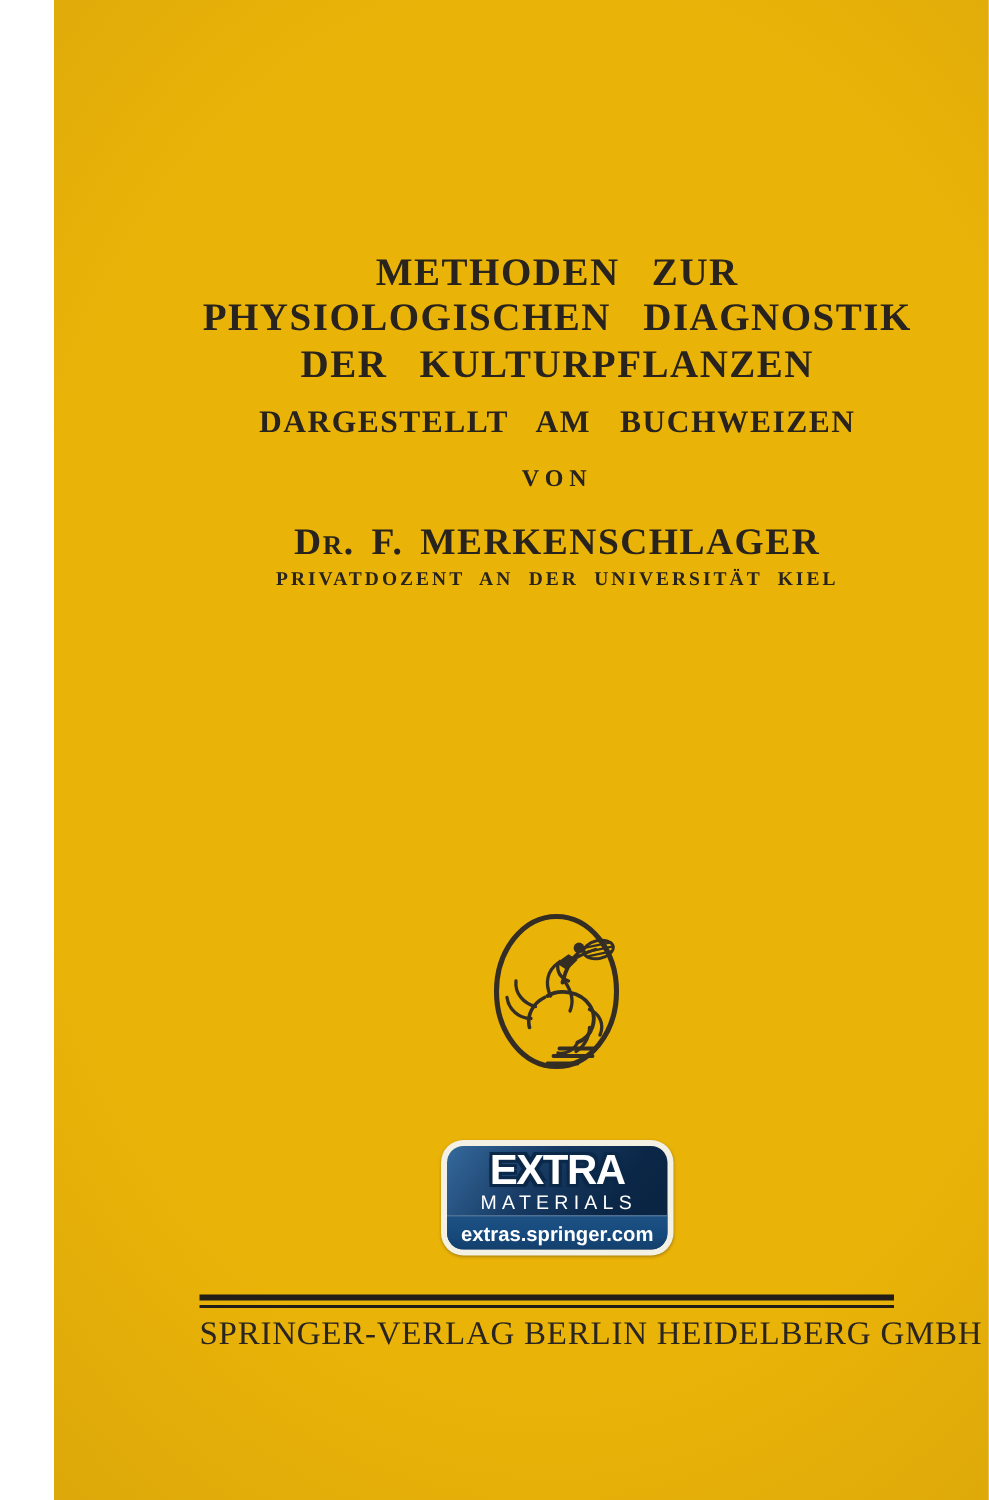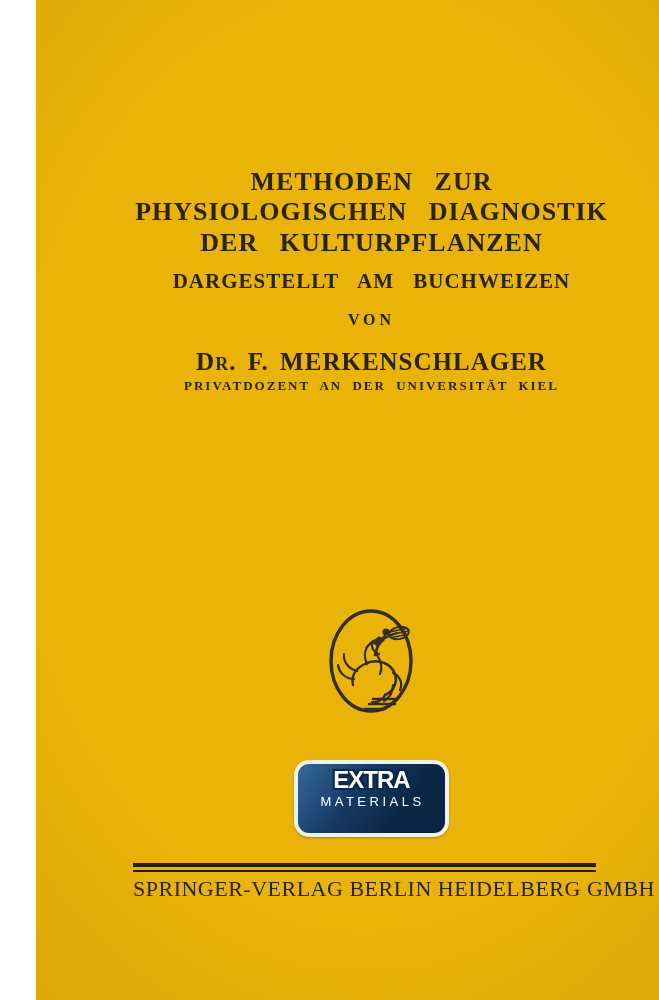--- a/index.html
+++ b/index.html
@@ -57,21 +57,21 @@
   .badge-inner {
     width: 100%; height: 100%; box-sizing: border-box;
     border-radius: 11px; overflow: hidden;
     background: linear-gradient(125deg, #35699c 0%, #173a63 38%, #0b2747 70%, #0a2340 100%);
     display: flex; flex-direction: column;
     font-family: "Liberation Sans", sans-serif;
   }
   .badge-extra {
     margin-top: 1px;
     text-align: center; color: #ffffff;
-    font-size: 24px; font-weight: bold; letter-spacing: -1px; line-height: 29px;
+    font-size: 28px; font-weight: bold; letter-spacing: -1px; line-height: 29px;
     text-shadow: -2px -2px 0 #0b2849, 2px -2px 0 #0b2849,
                  -2px 2px 0 #0b2849, 2px 2px 0 #0b2849, 0 0 3px #0b2849;
   }
   .badge-materials {
     text-align: center; color: #ffffff;
     font-size: 13px; font-weight: normal; letter-spacing: 3.5px; line-height: 16px;
     margin-top: 0px; margin-left: 2px;
   }
   .badge-strip {
     margin-top: auto; height: 22px;
@@ -145,19 +145,22 @@
         <ellipse cx="72" cy="26" rx="10" ry="6" stroke-width="2"></ellipse>
         <path d="M63 23 h18 M62 26 h20 M64 29 h16" stroke-width="1.5"></path>
       </g>
     </svg>
   </div>
 
   <div class="badge">
     <div class="badge-inner">
       <div class="badge-extra">EXTRA</div>
       <div class="badge-materials">MATERIALS</div>
+      <div class="badge-strip">
+        <span class="badge-url">extras.springer.com</span>
+      </div>
     </div>
   </div>
 
   <div class="rule-thick"></div>
   <div class="rule-thin"></div>
   <div class="imprint">SPRINGER-VERLAG BERLIN HEIDELBERG GMBH / 1926</div>
 </div>
 
 </body></html>

